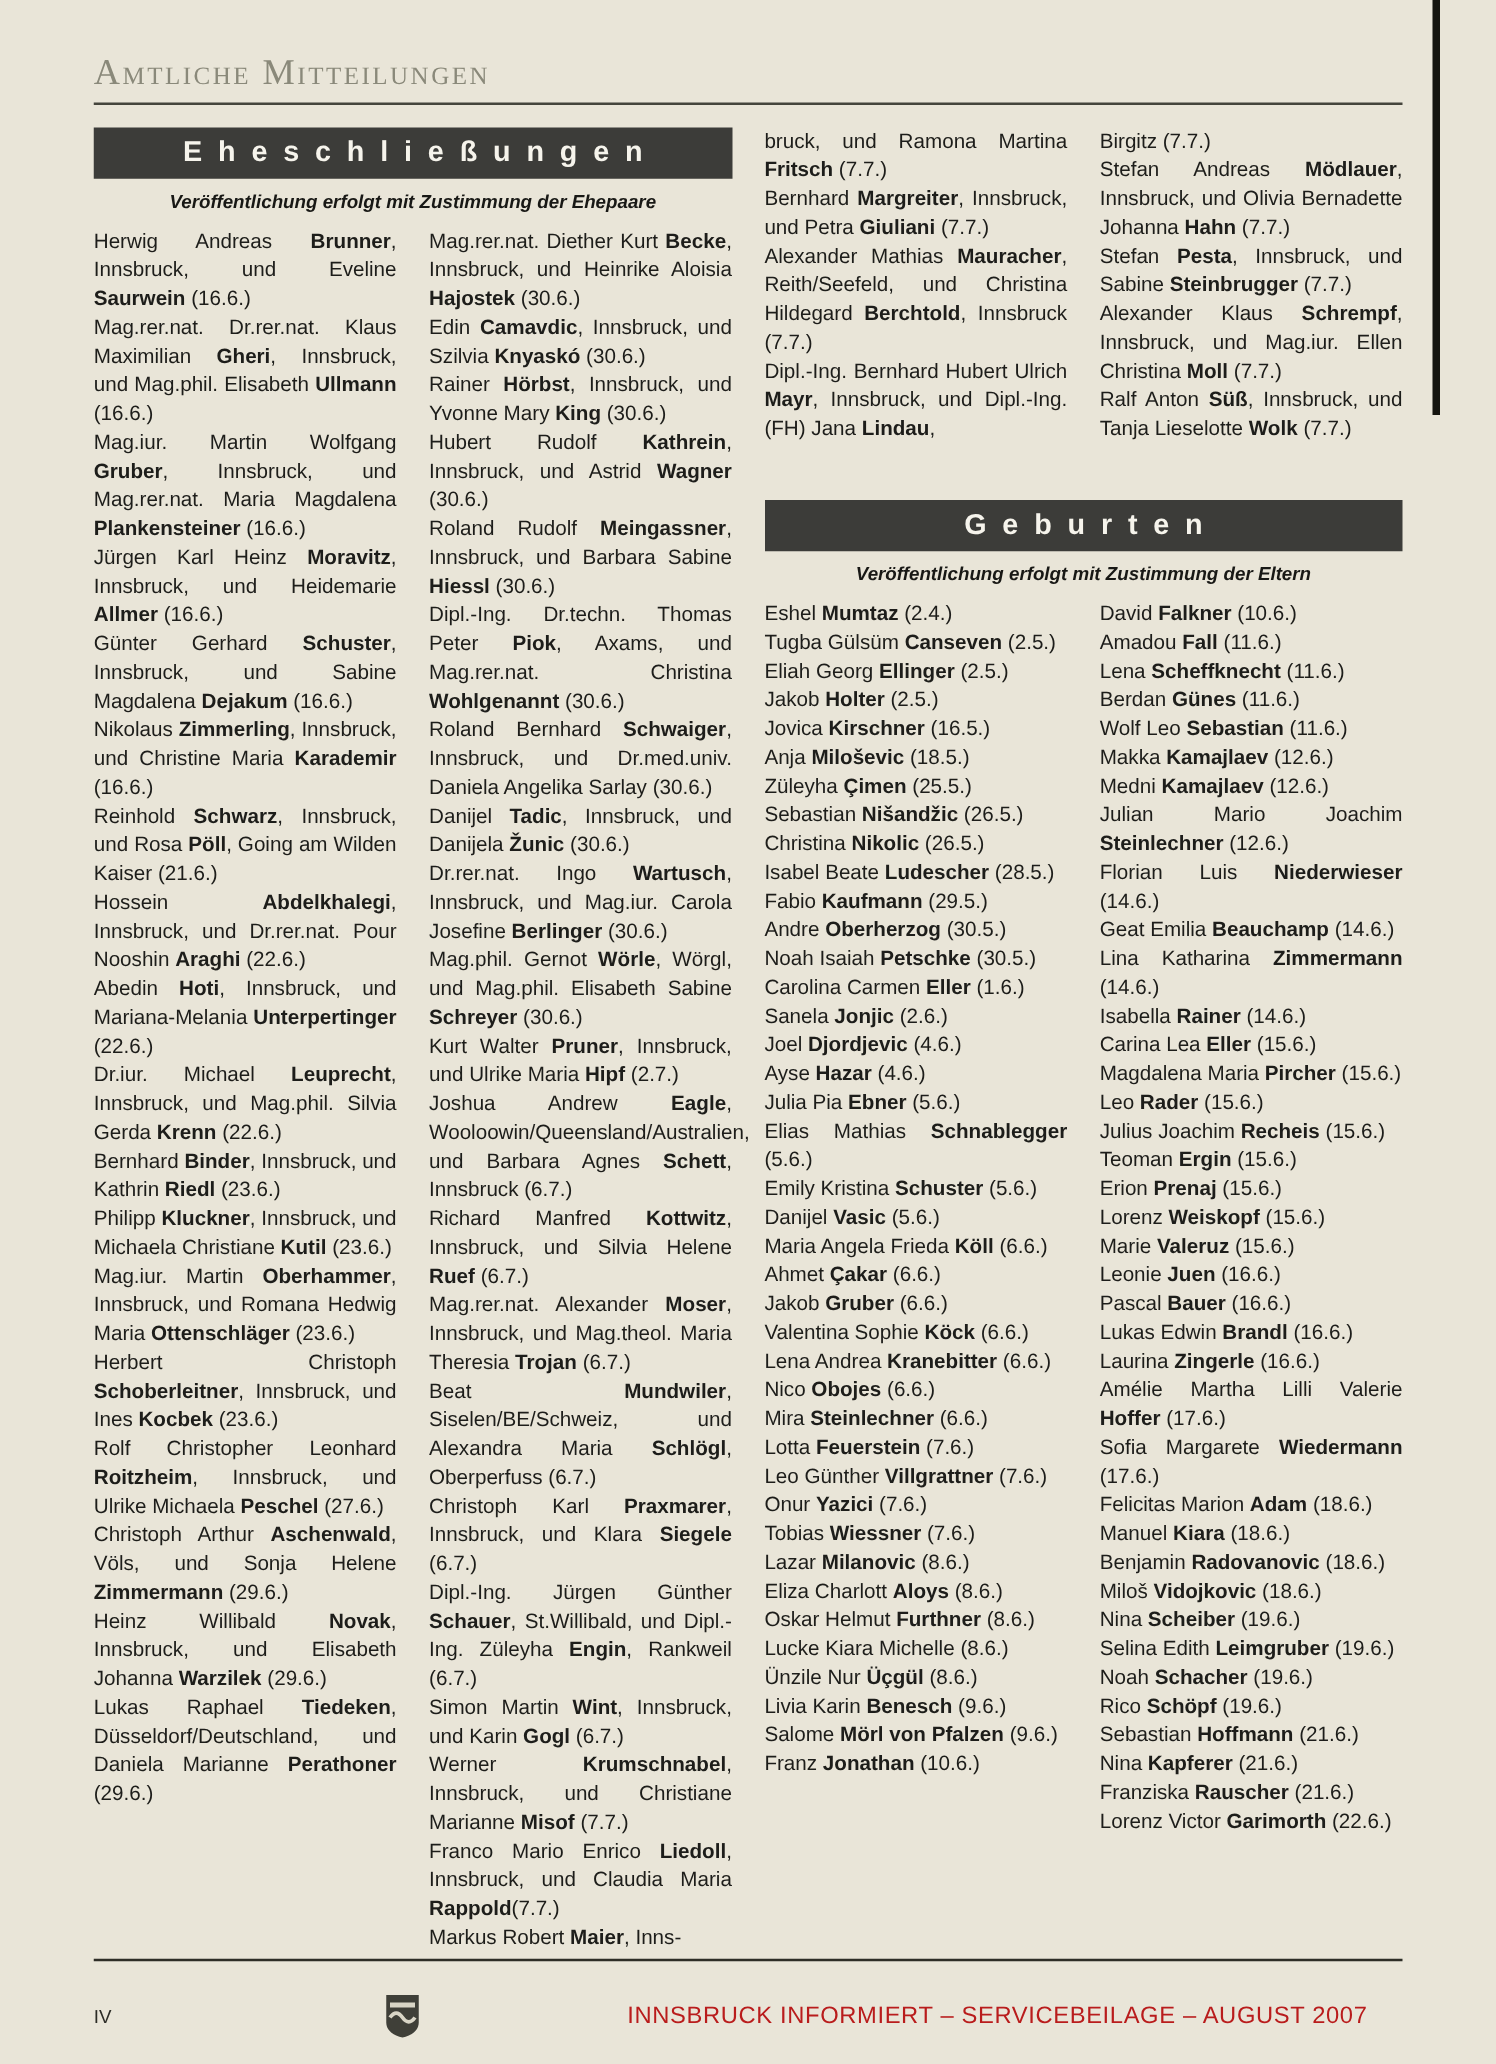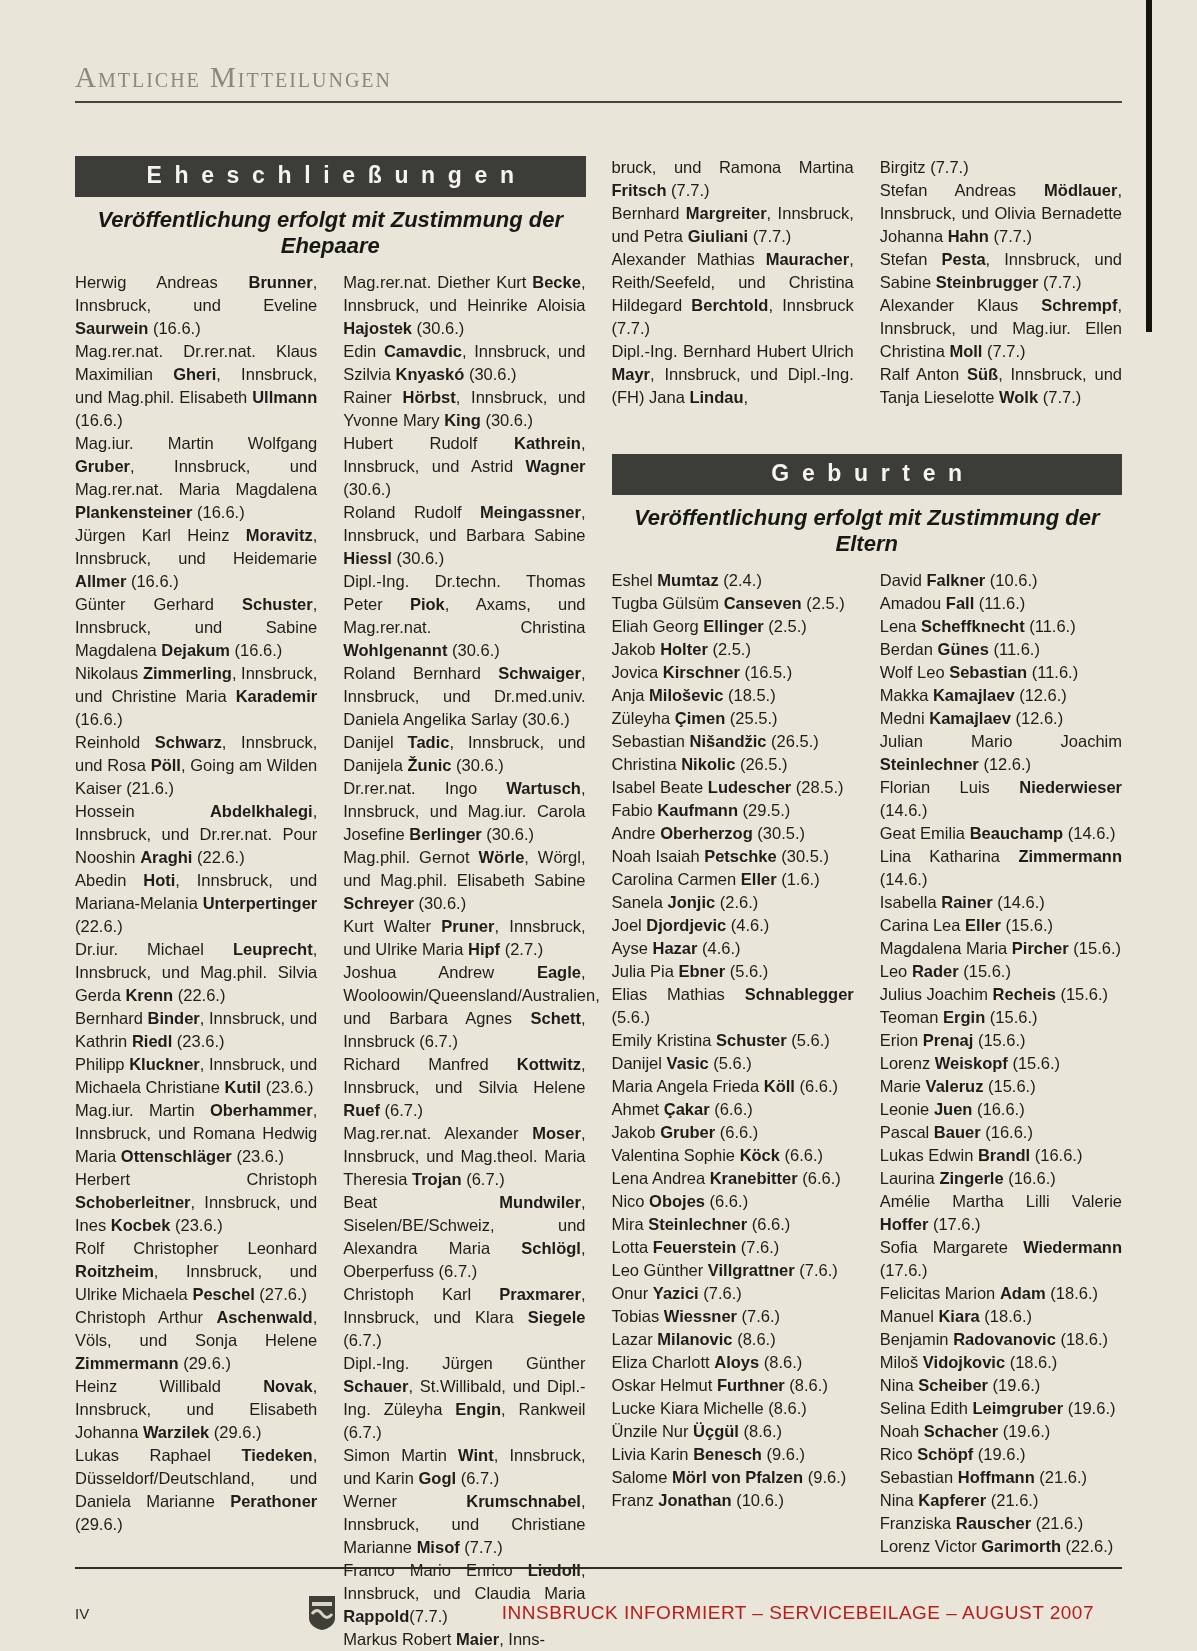--- a/index.html
+++ b/index.html
@@ -21,61 +21,61 @@
   .edge-bar {
     position: absolute;
     top: 0;
     right: 45px;
     width: 6px;
     height: 332px;
     background: #15150f;
   }
 
   
-  .masthead { padding: 63px 75px 0 75px; }
+  .masthead { padding: 44px 75px 0 75px; }
   .masthead-title {
     font-family: "Liberation Serif", serif;
     font-variant: small-caps;
     font-size: 29px;
     letter-spacing: 2px;
     color: #8a897a;
     line-height: 1;
   }
   .masthead-rule {
     border: none;
     border-top: 2px solid #45453c;
     margin: 9px 0 0 0;
   }
 
   
   .content {
     display: flex;
     gap: 26px;
     padding: 18px 75px 0 75px;
   }
-  .half { width: 50%; min-width: 0; margin-top: 35px; }
+  .half { width: 50%; min-width: 0; }
 
   .banner {
     background: #3c3c39;
     text-align: center;
     padding: 6px 0 8px 0;
   }
   .banner-text {
     color: #f6f4ec;
     font-size: 23px;
     font-weight: bold;
     letter-spacing: 0.55em;
     margin-right: -0.55em;
     white-space: nowrap;
   }
   .subtitle {
     font-style: italic;
     font-weight: bold;
     text-align: center;
-    font-size: 22px;
+    font-size: 15px;
     margin: 10px 0 12px 0;
     color: #181815;
   }
 
   .cols { display: flex; gap: 26px; }
   .col { flex: 1; min-width: 0; }
 
   .entry {
     margin: 0;
     text-align: justify;

